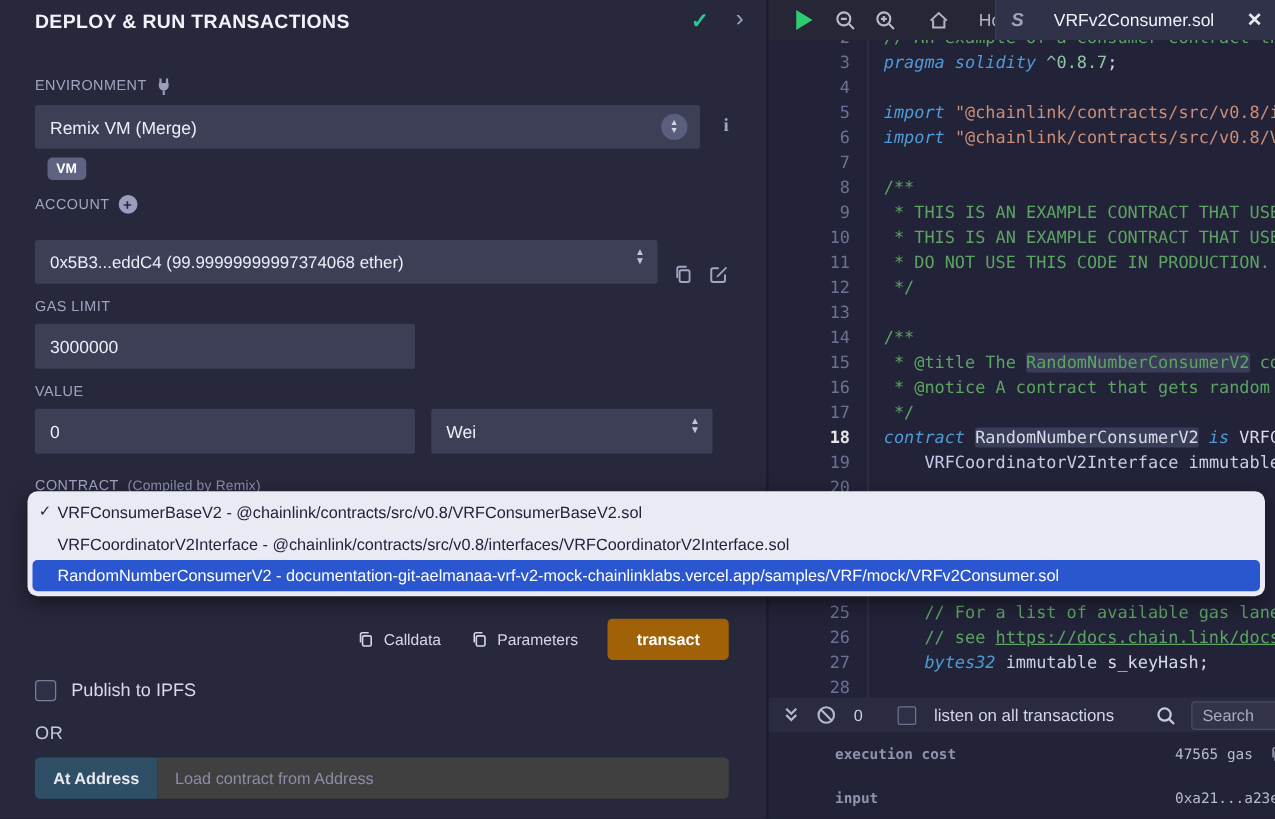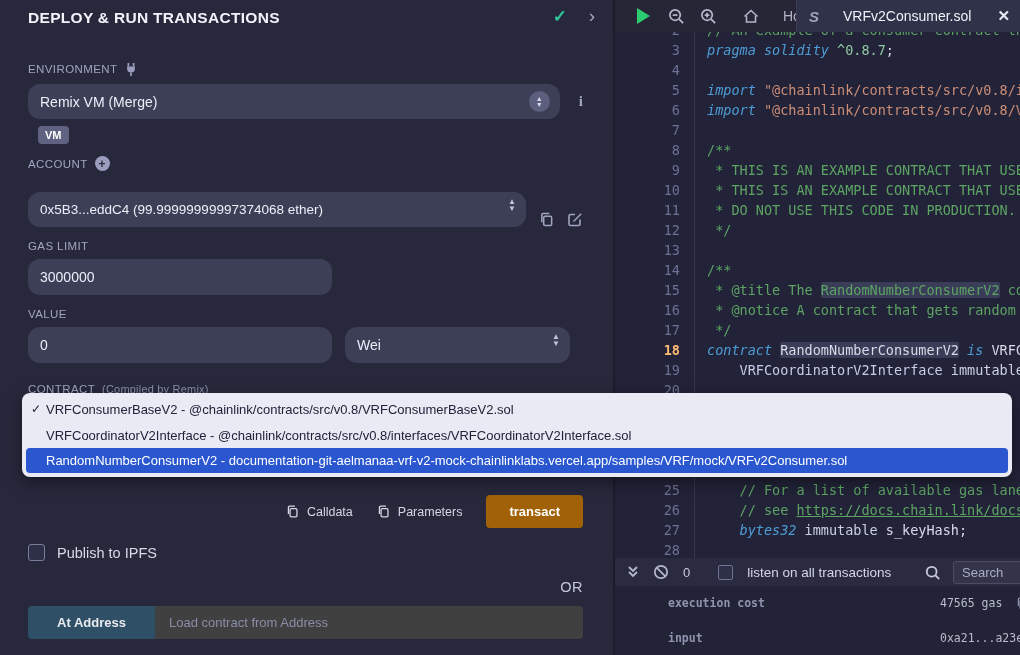--- a/index.html
+++ b/index.html
@@ -12,21 +12,21 @@
                 background:#27283c; border-right:2px solid #1b1c2b; }
   .panel-header { position:relative; padding:9px 28px 0 28px; height:36px; }
   .panel-title { color:#f2f3fa; font-size:15.5px; font-weight:bold; letter-spacing:.3px; }
   .hdr-check { position:absolute; right:46px; top:6px; color:#2ec79a; font-size:17px; font-weight:bold; }
   .hdr-chevron { position:absolute; right:18px; top:5px; color:#a2a5c0; font-size:19px; }
 
   .panel-body { padding:0 30px 0 28px; }
   .field-label { color:#a2a5c0; font-size:11.5px; letter-spacing:.4px; display:flex; align-items:center; gap:7px; }
   .sublabel { color:#8d90ab; font-size:11px; letter-spacing:.2px; }
 
-  .sel, .inp { background:#3d3f57; border:none; border-radius:12px; height:35px;
+  .sel, .inp { background:#3d3f57; border:none; border-radius:2px; height:35px;
                color:#eceef8; font-size:14px; font-family:"Liberation Sans",sans-serif;
                display:flex; align-items:center; padding:0 12px; }
   .env-label { margin-top:26px; }
   .env-row { margin-top:8px; display:flex; align-items:center; }
   .env-select { width:534px; position:relative; }
   .spin-badge { position:absolute; right:10px; top:7px; width:21px; height:21px; border-radius:50%;
                 background:#5b5e7c; display:flex; flex-direction:column; align-items:center; justify-content:center; }
   .spin-badge span { color:#d6d8e8; font-size:7px; line-height:6px; }
   .info-icon { margin-left:19px; color:#a2a5c0; font-size:15px; font-weight:bold;
                font-family:"Liberation Serif",serif; }
@@ -55,25 +55,25 @@
                      border:2px solid #3fa3c8; border-radius:4px; }
 
   .actions-row { margin-top:58px; display:flex; align-items:center; justify-content:flex-end; gap:24px; }
   .mini-action { display:flex; align-items:center; gap:8px; color:#d4d6e4; font-size:12.5px; }
   .transact-btn { background:#a16207; color:#fff; border:none; border-radius:4px;
                   font-size:13px; font-family:"Liberation Sans",sans-serif;
                   padding:9px 23px; font-weight:bold; }
   .publish-row { margin-top:16px; display:flex; align-items:center; gap:12px; }
   .checkbox { width:17px; height:17px; background:#2e3047; border:1px solid #7a7d99; border-radius:3px; }
   .publish-label { color:#d8dae8; font-size:14.5px; }
-  .or-divider { margin-top:18px; text-align:right; color:#c6c8da; font-size:14.5px; letter-spacing:.5px; }
+  .or-divider { margin-top:18px; text-align:left; color:#c6c8da; font-size:14.5px; letter-spacing:.5px; }
   .ataddr-row { margin-top:11px; display:flex; height:33px; }
   .ataddr-btn { background:#2e4f66; color:#e8eaf0; border:none; border-radius:4px 0 0 4px;
                 font-size:13px; font-weight:bold; font-family:"Liberation Sans",sans-serif;
-                width:127px; }
+                width:98px; }
   .ataddr-input { flex:1; background:#404040; border:none; border-radius:0 4px 4px 0;
                   color:#d8dae8; font-size:13px; padding:0 14px;
                   font-family:"Liberation Sans",sans-serif; }
   .ataddr-input::placeholder { color:#8a8da8; }
   .panel-bottom-divider { margin-top:20px; border-top:1px solid #454761; }
 
   
   .right-panel { position:absolute; left:615px; top:0; width:405px; height:655px; background:#222338; }
   .tab-bar { position:relative; height:32px; background:#262637; display:flex; align-items:center; }
   .play-icon { margin-left:22px; width:0; height:0; border-left:13px solid #2ecc71;
@@ -85,21 +85,21 @@
                 border-left:1px solid #3a3c52; padding:0 10px 0 12px; }
   .sol-icon { color:#9fa3bd; font-weight:bold; font-size:15px; font-style:italic; }
   .close-x { color:#e8e9f2; font-size:15px; font-weight:bold; margin-left:2px; }
 
   .code-area { position:absolute; top:32px; left:0; right:0; bottom:97px; overflow:hidden;
                font-family:"DejaVu Sans Mono",monospace; font-size:13.5px; }
   .code-line { display:flex; height:20px; line-height:20px; white-space:pre; }
   .code-line:first-child { margin-top:-12px; }
   .line-num { width:80px; flex:0 0 80px; text-align:right; padding-right:14px; color:#6d7193;
               border-right:1px solid #34364e; }
-  .line-num.active { color:#fdba74; font-weight:bold; }
+  .line-num.active { color:#e5e5e5; font-weight:bold; }
   .line-text { padding-left:12px; overflow:hidden; }
   .tk-com  { color:#5da463; }
   .tk-comu { color:#5da463; text-decoration:underline; }
   .tk-comhl{ color:#5da463; background:#3a3d58; border-radius:2px; }
   .tk-kw   { color:#4e9cd6;font-style:italic; }
   .tk-kw2  { color:#cdd0e4; }
   .tk-str  { color:#cd8d76; }
   .tk-num  { color:#8fc7a0; }
   .tk-pl   { color:#d8dae8; }
   .tk-plhl { color:#d8dae8; background:#3a3d58; border-radius:2px; }

